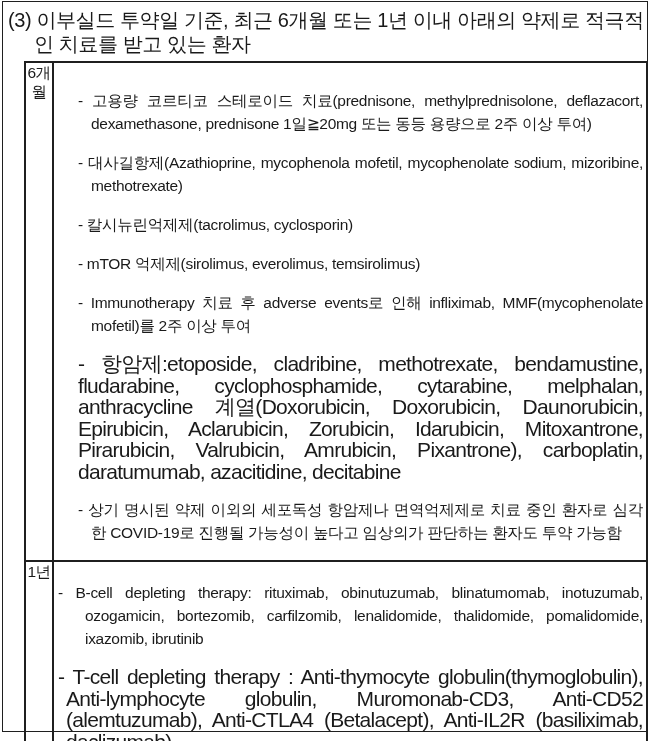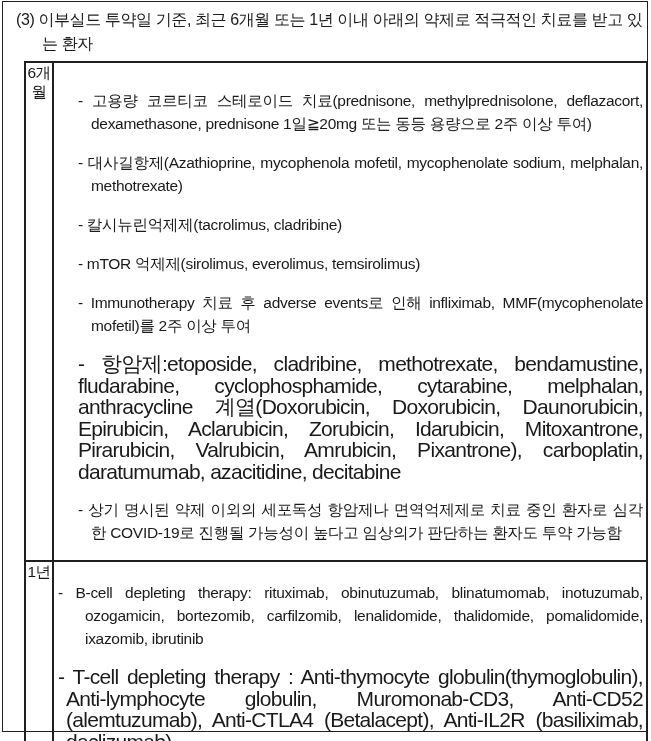--- a/index.html
+++ b/index.html
@@ -18,24 +18,24 @@
   .outer-frame {
     position: absolute;
     left: 2px;
     top: 1px;
     width: 646px;
     height: 731px;
     border: 1.5px solid #1f1f1f;
     background: #ffffff;
   }
   .heading {
-    margin: 6px 3px 5px 13px;
+    margin: 6px 3px 5px 5px;
     padding-left: 26px;
     text-indent: -26px;
-    font-size: 16px;
+    font-size: 20px;
     line-height: 24px;
     letter-spacing: -0.4px;
     color: #1a1a1a;
   }
   table.criteria-table {
     border-collapse: collapse;
     table-layout: fixed;
     margin-left: 21px;
     width: 624px;
     border: 2px solid #1f1f1f;
@@ -87,22 +87,22 @@
 
     <table class="criteria-table">
       <tbody>
 
         <tr>
           <td class="period-cell">
             <span>6개월</span>
           </td>
           <td class="content-cell row1">
             <p class="bullet hang-sm">- 고용량 코르티코 스테로이드 치료(prednisone, methylprednisolone, deflazacort, dexamethasone, prednisone 1일≧20mg 또는 동등 용량으로 2주 이상 투여)</p>
-            <p class="bullet hang-sm">- 대사길항제(Azathioprine, mycophenola mofetil, mycophenolate sodium, melphalan, methotrexate)</p>
-            <p class="bullet hang-sm">- 칼시뉴린억제제(tacrolimus, cladribine)</p>
+            <p class="bullet hang-sm">- 대사길항제(Azathioprine, mycophenola mofetil, mycophenolate sodium, mizoribine, methotrexate)</p>
+            <p class="bullet hang-sm">- 칼시뉴린억제제(tacrolimus, cyclosporin)</p>
             <p class="bullet hang-sm">- mTOR 억제제(sirolimus, everolimus, temsirolimus)</p>
             <p class="bullet hang-sm">- Immunotherapy 치료 후 adverse events로 인해 infliximab, MMF(mycophenolate mofetil)를 2주 이상 투여</p>
             <p class="bullet tight">- 항암제:etoposide, cladribine, methotrexate, bendamustine, fludarabine, cyclophosphamide, cytarabine, melphalan, anthracycline 계열(Doxorubicin, Doxorubicin, Daunorubicin, Epirubicin, Aclarubicin, Zorubicin, Idarubicin, Mitoxantrone, Pirarubicin, Valrubicin, Amrubicin, Pixantrone), carboplatin, daratumumab, azacitidine, decitabine</p>
             <p class="bullet hang-sm">- 상기 명시된 약제 이외의 세포독성 항암제나 면역억제제로 치료 중인 환자로 심각한 COVID-19로 진행될 가능성이 높다고 임상의가 판단하는 환자도 투약 가능함</p>
           </td>
         </tr>
 
         <tr>
           <td class="period-cell">
             <span>1년</span>

